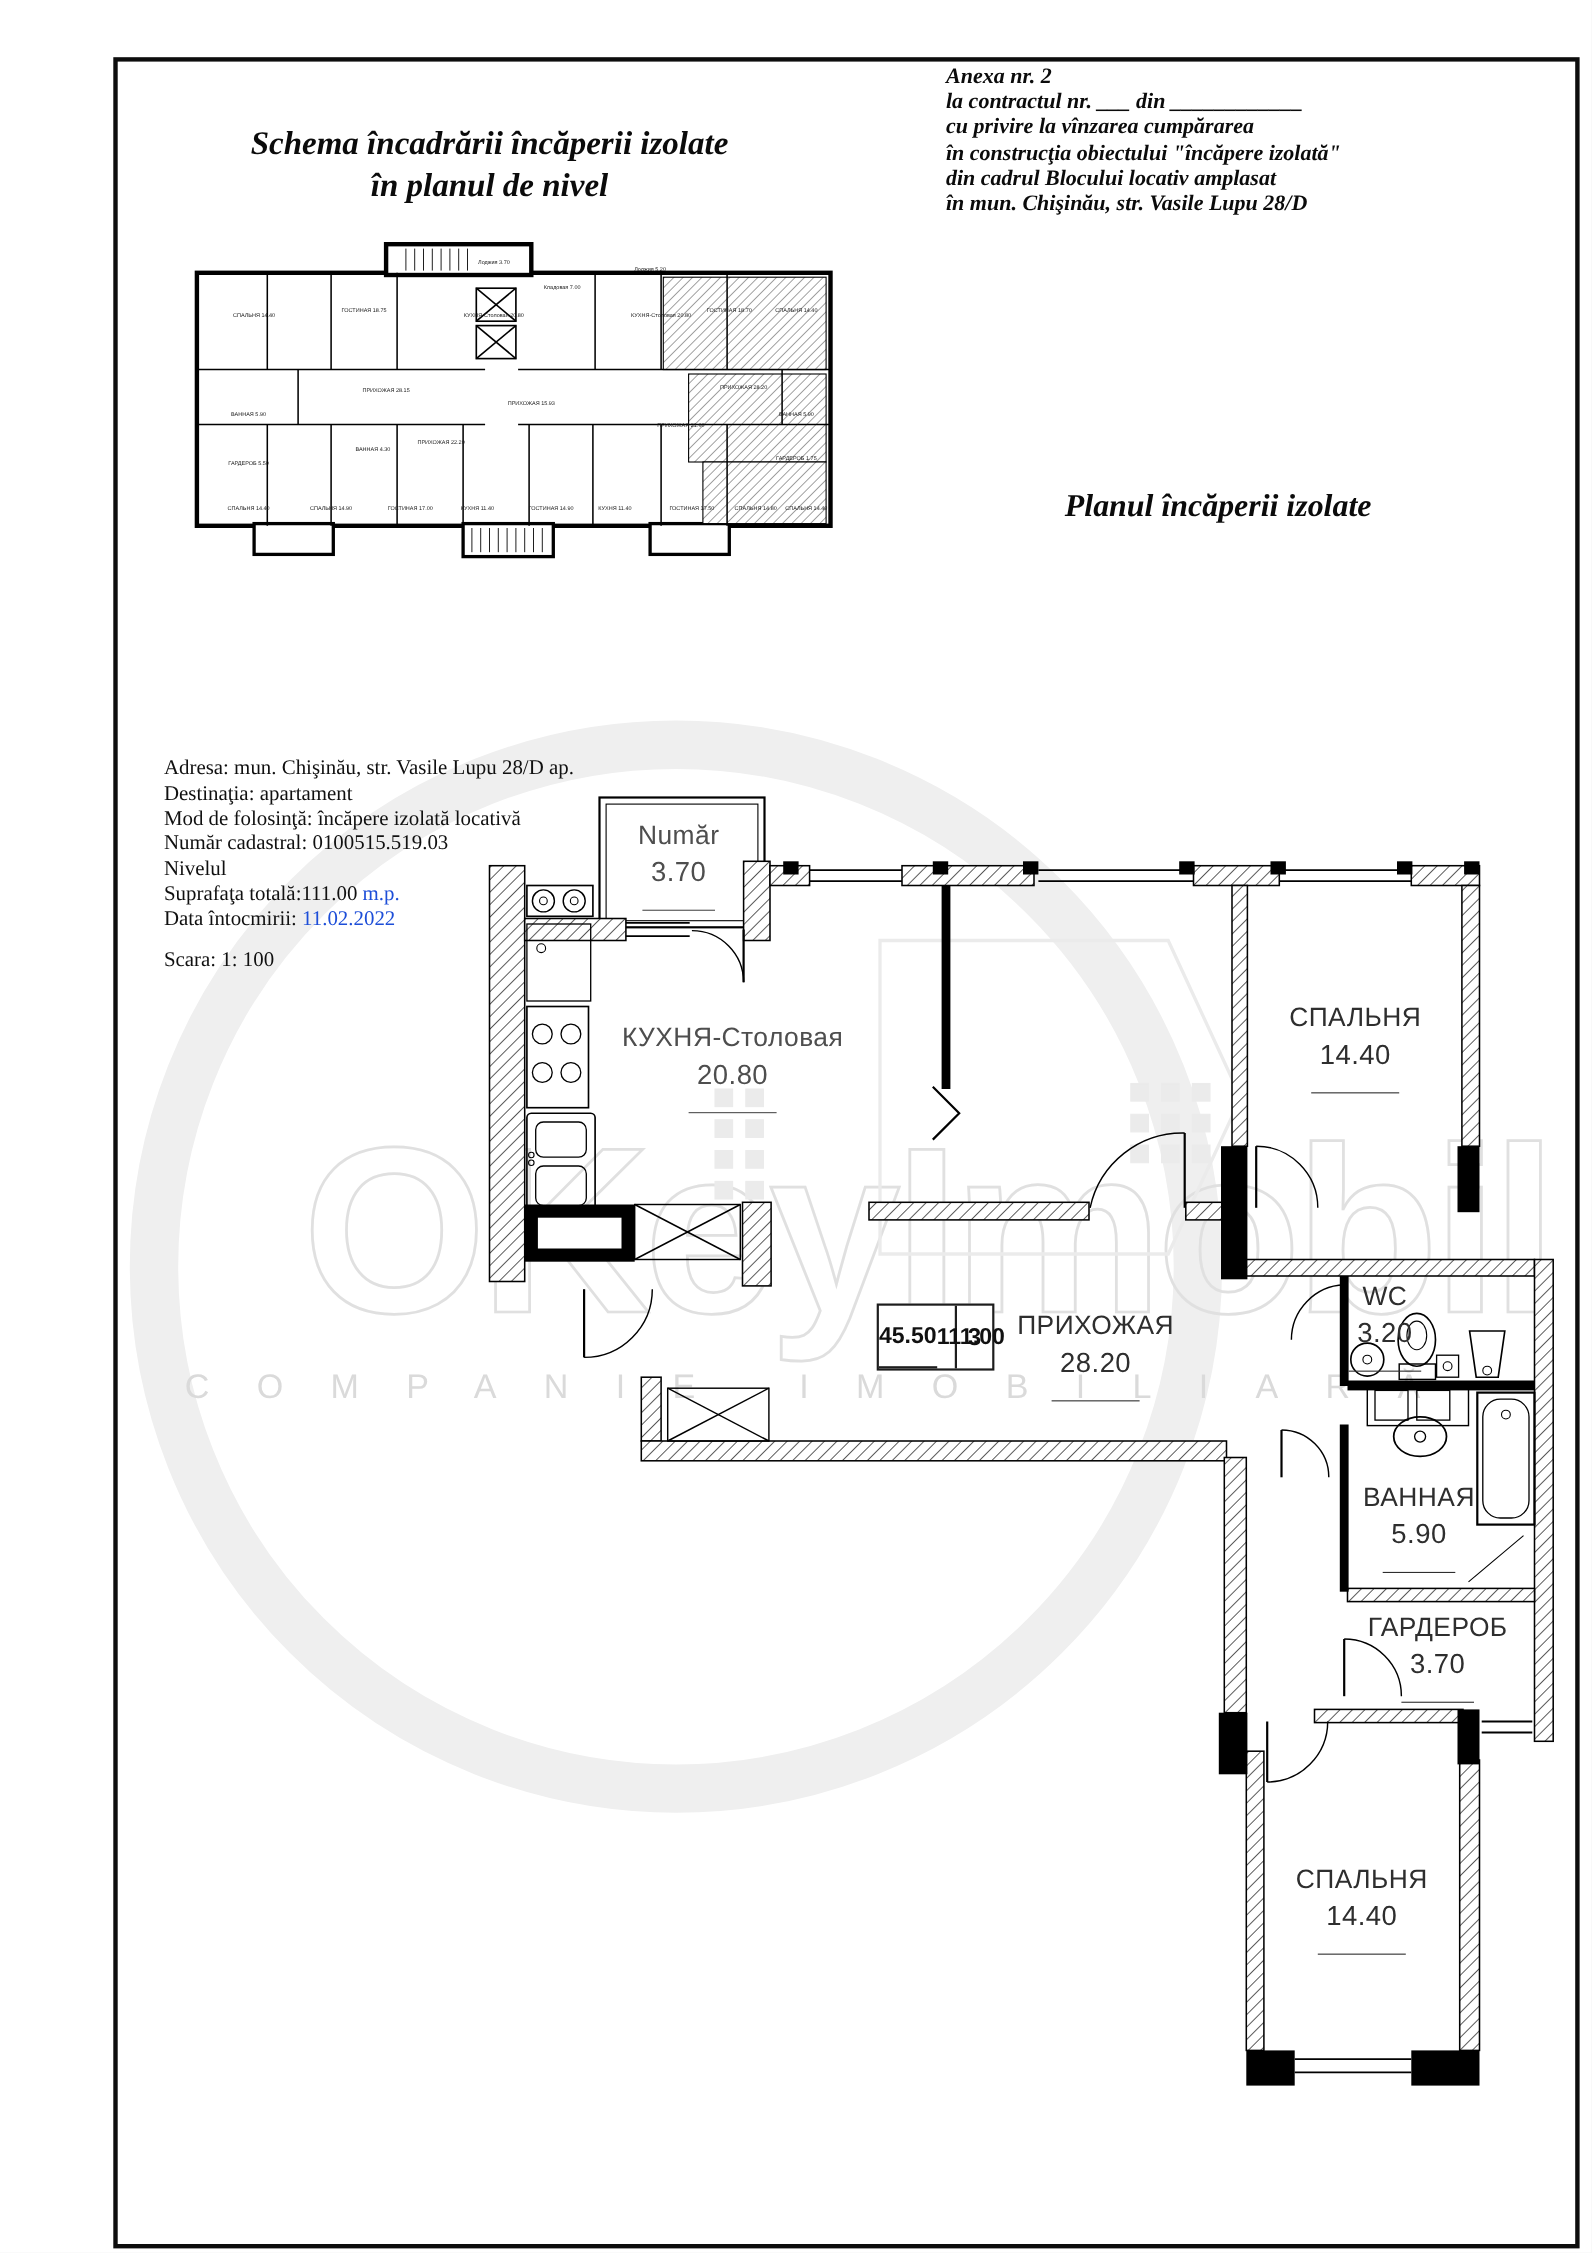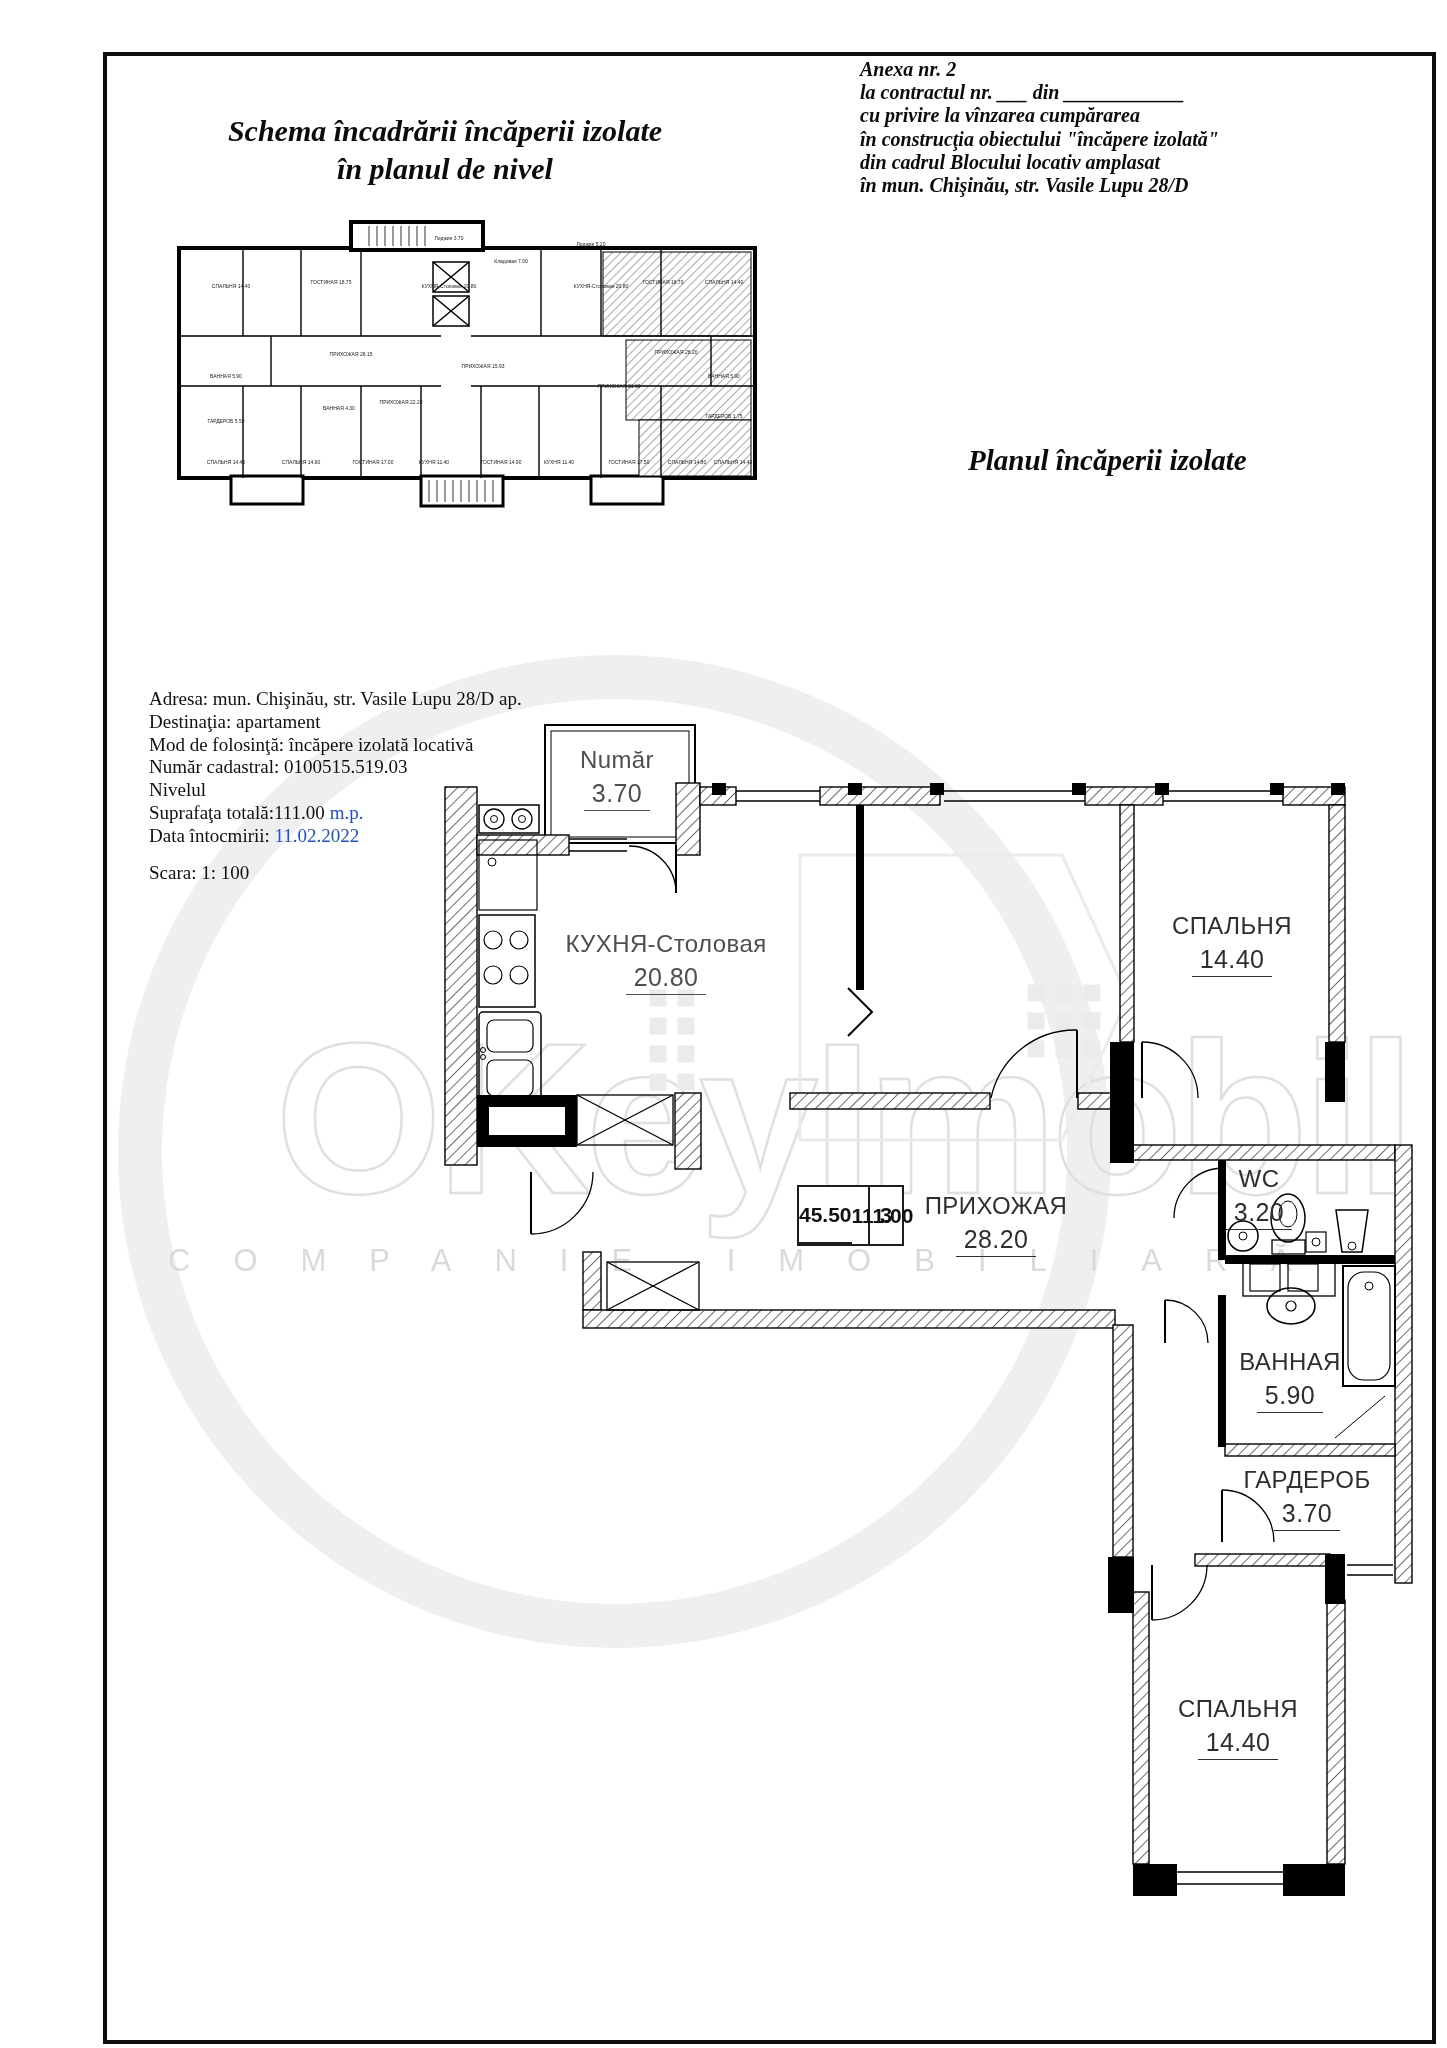--- a/index.html
+++ b/index.html
@@ -12,21 +12,21 @@
   #plan-title{left:968px;top:444px;font-size:29px;}
   #info-block{left:149px;top:688px;width:420px;font-family:"Liberation Serif",serif;
               font-size:19px;line-height:1.2;color:#101010;}
   #info-block .row{white-space:nowrap;}
   .gray-val{color:#1d4ed8;}
   #scale-row{margin-top:14px;}
   
   .room-label{text-align:center;line-height:1.3;letter-spacing:.4px;}
   .room-label .nm{display:block;font-size:24px;}
   .room-label .ar{display:inline-block;font-size:25px;border-bottom:1.6px solid currentColor;
-                  padding:0 8px 0 8px;margin-top:2px;}
+                  padding:0 8px 17px 8px;margin-top:2px;}
   .c-gray{color:#4e4e4e;}
   .c-dark{color:#2e2e2e;}
   
   #stat-box{left:797px;top:1185px;width:103px;height:57px;border:2px solid #1d1d1d;background:#fff;
             display:flex;}
   #stat-box .lcol{width:69px;border-right:2px solid #1d1d1d;display:flex;flex-direction:row;}
   #stat-box .lcol div{flex:1;display:flex;align-items:center;justify-content:center;
                       font-size:21px;font-weight:600;color:#111;}
   #stat-box .lcol div:first-child{border-bottom:2px solid #1d1d1d;}
   #stat-box .rcol{flex:1;display:flex;align-items:center;justify-content:center;

